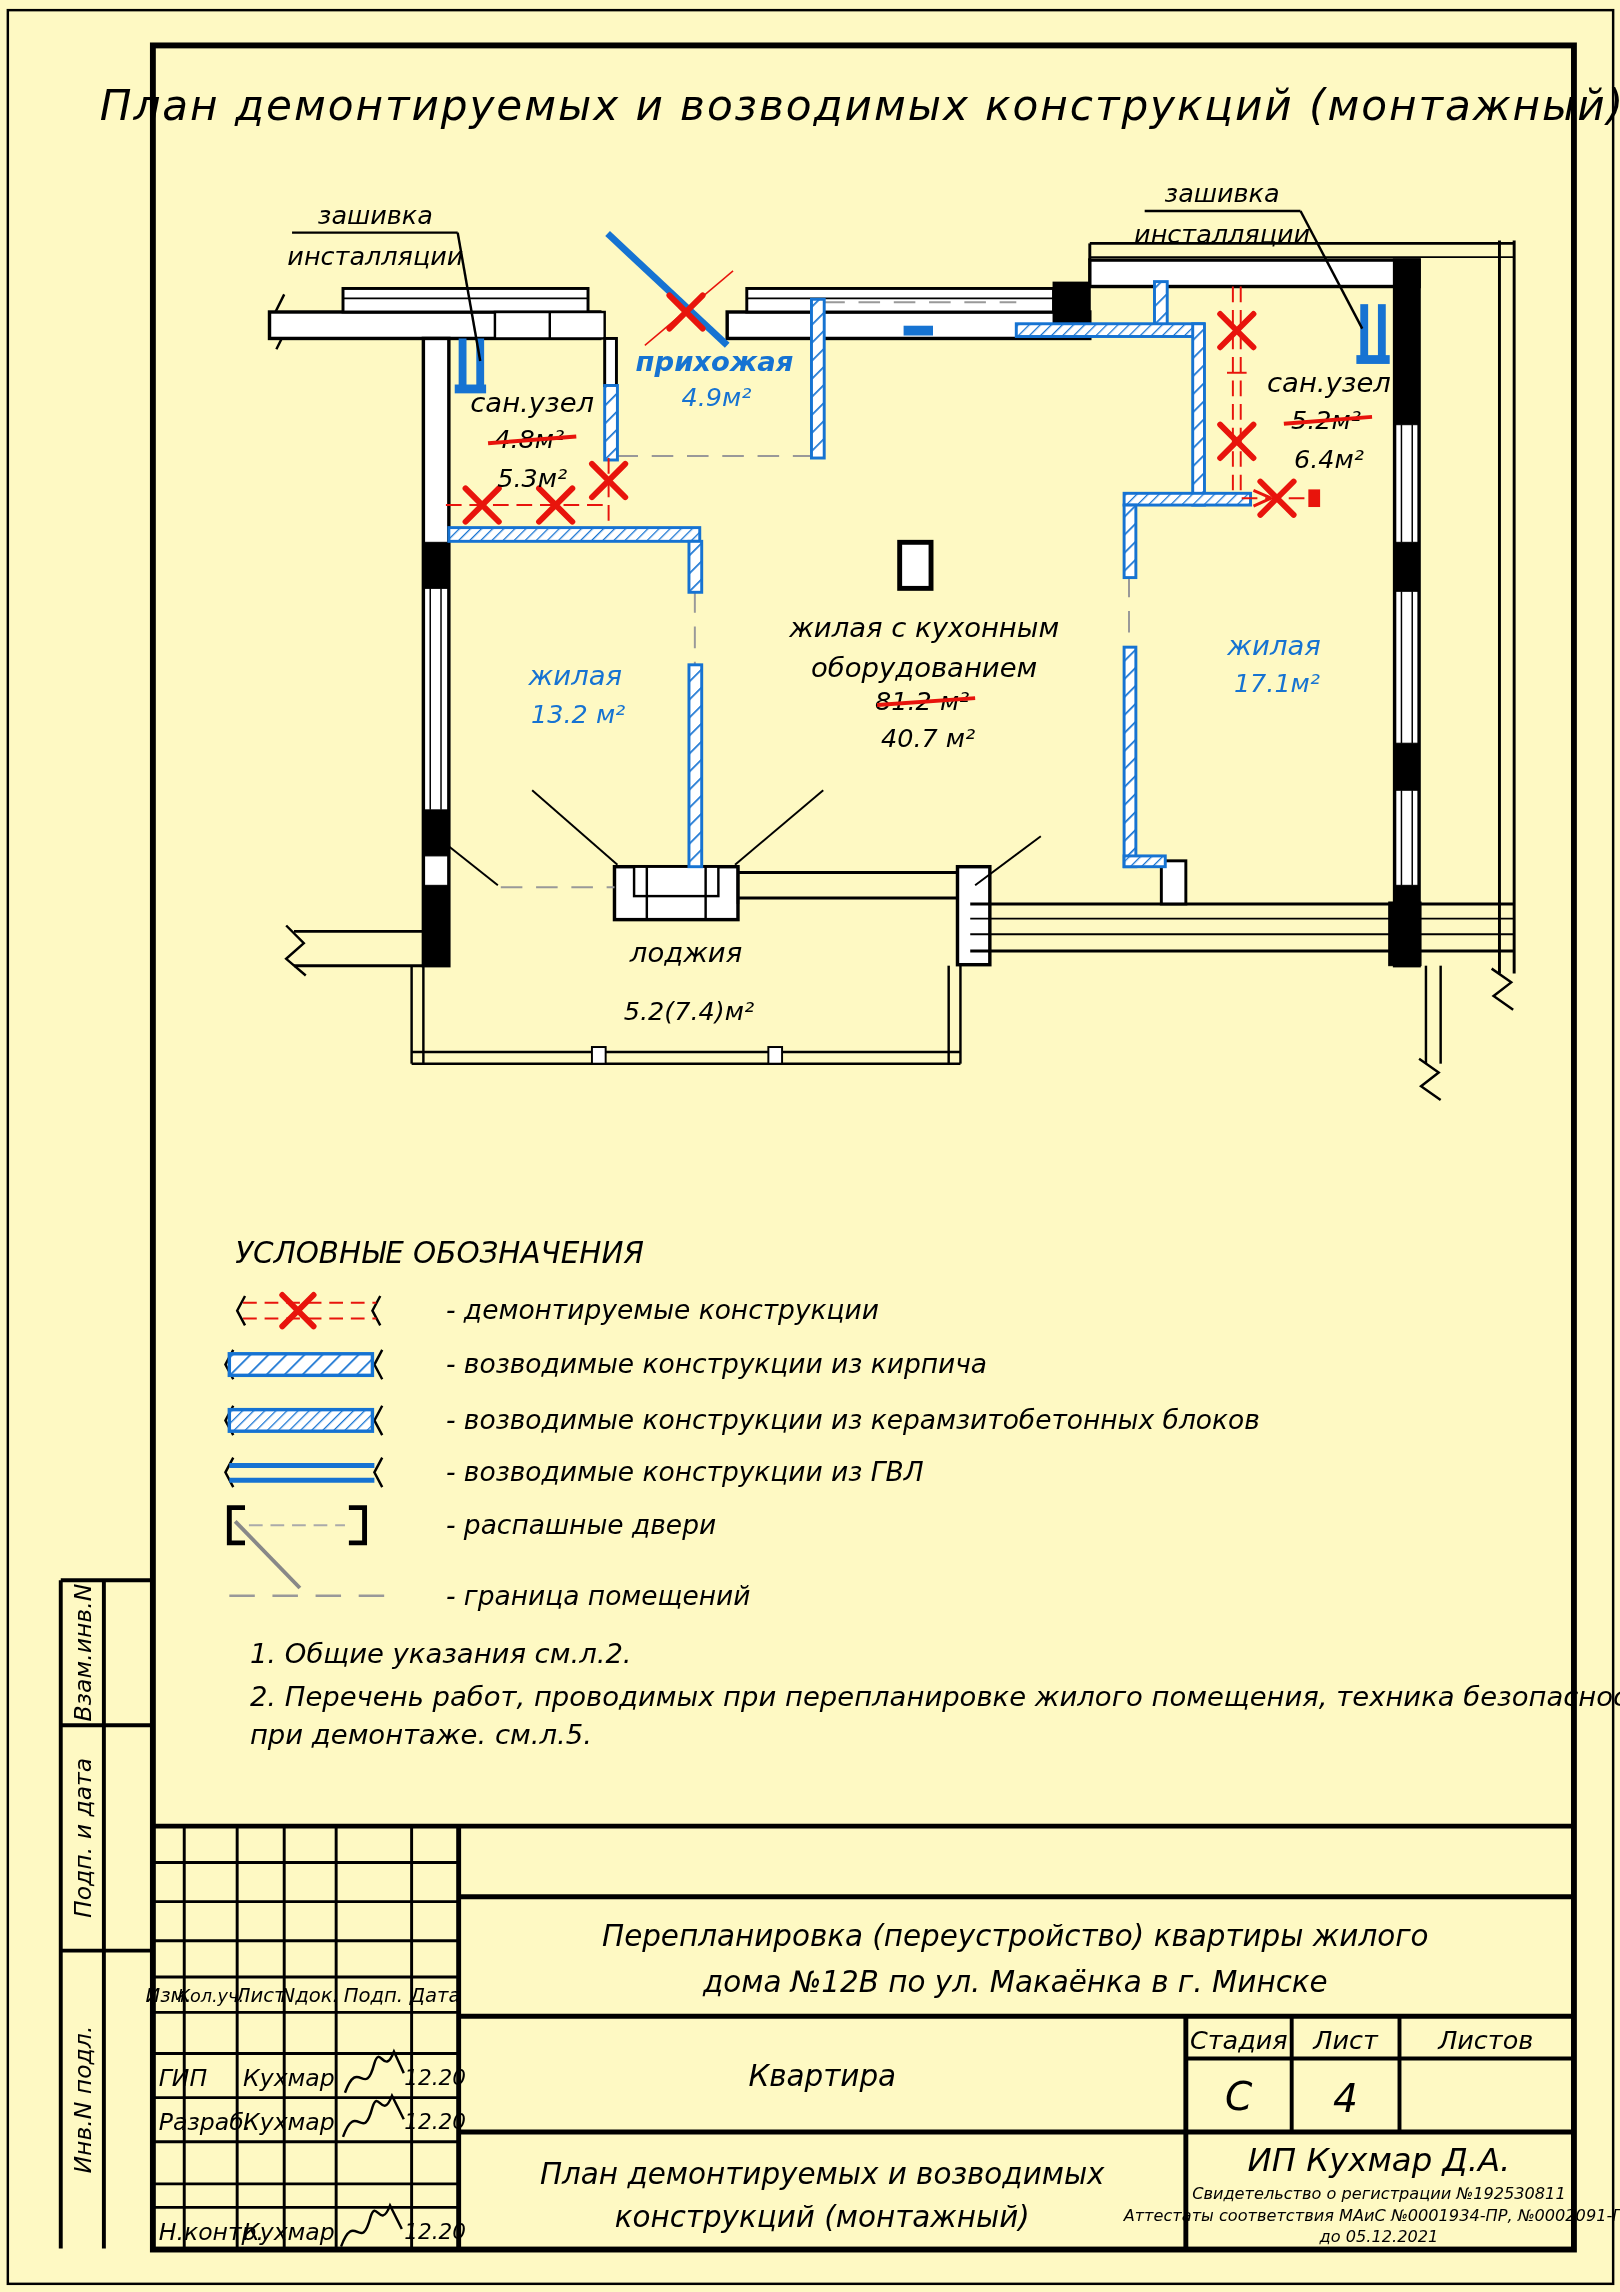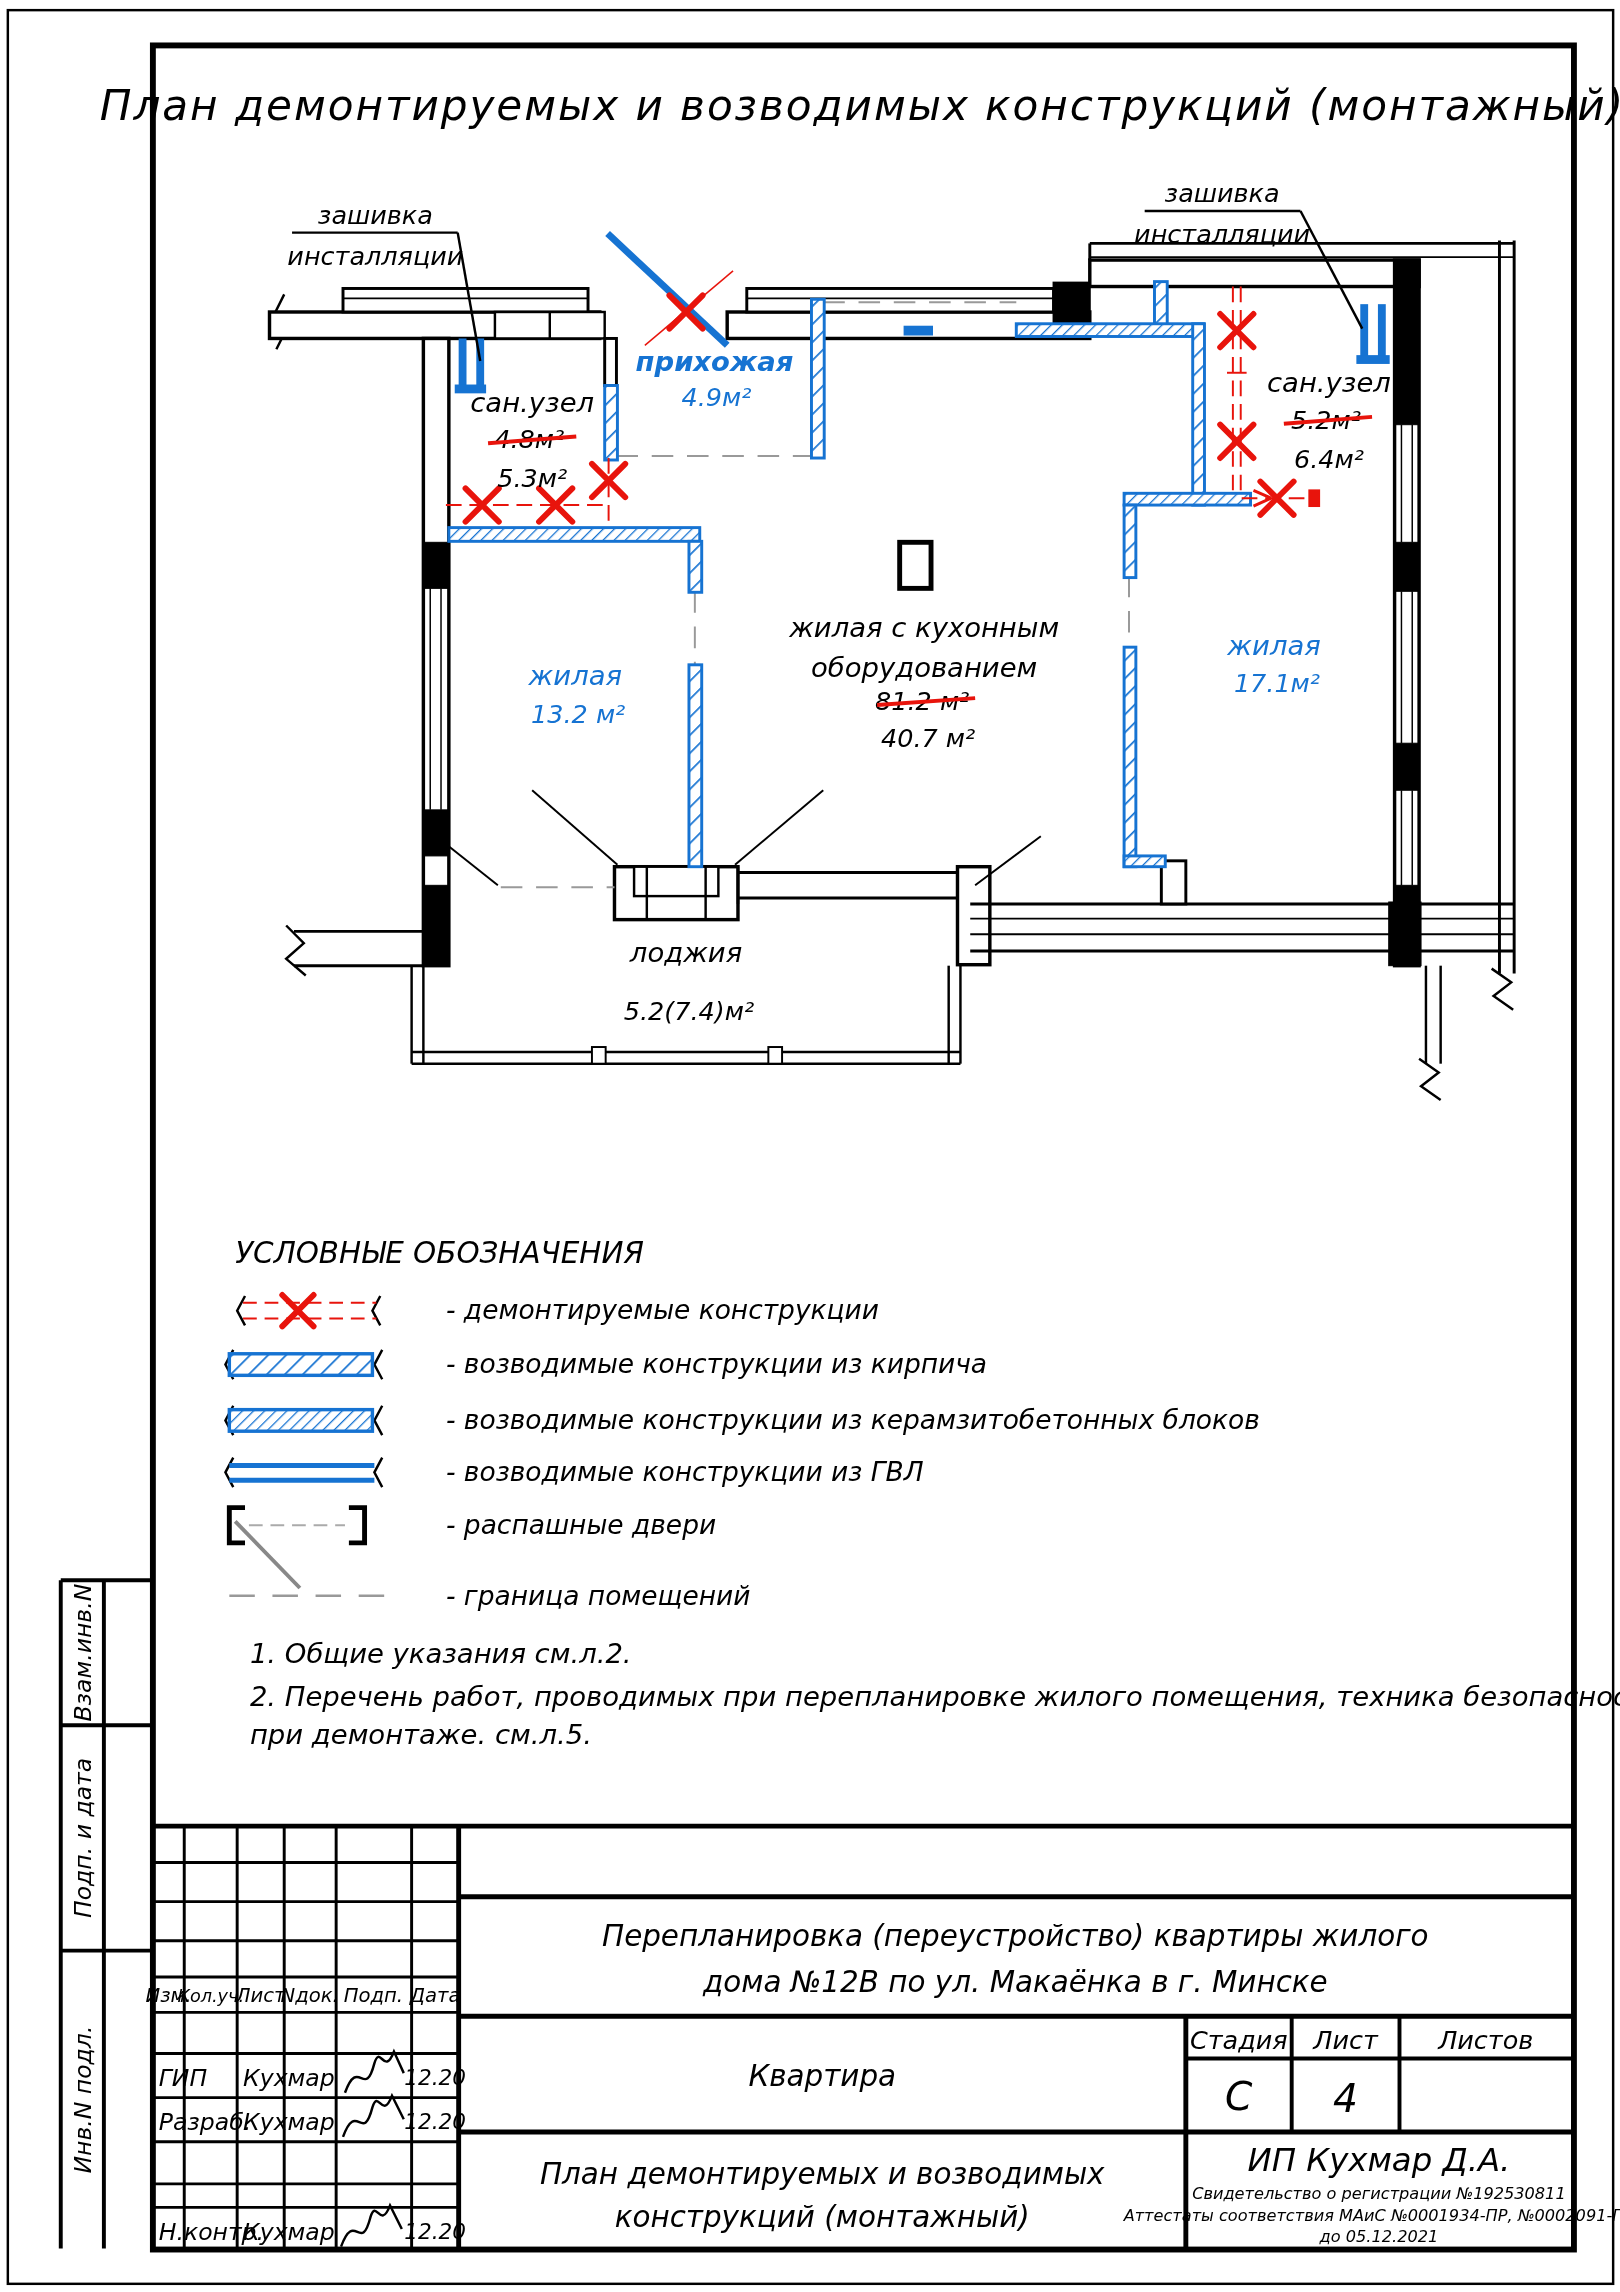--- a/index.html
+++ b/index.html
@@ -1,16 +1,16 @@
 <!DOCTYPE html>
 <html><head>
 <meta charset="utf-8">
 <style>
   html,body{margin:0;padding:0;background:#e8e8e8;}
-  .page{position:relative;width:1620px;height:2293px;background:#ffffff;margin:0 auto;overflow:hidden;}
+  .page{position:relative;width:1620px;height:2293px;background:#fef9c3;margin:0 auto;overflow:hidden;}
   svg{position:absolute;left:0;top:0;}
   text{font-family:"DejaVu Sans",sans-serif;font-style:italic;fill:#000;}
   .f44{font-size:43px;letter-spacing:2px;}
   .f30{font-size:30px;}
   .f32{font-size:33px;}
   .f38{font-size:40px;}
   .f28{font-size:28px;}
   .f27{font-size:27px;}
   .f26{font-size:26px;}
   .f24{font-size:24px;}

